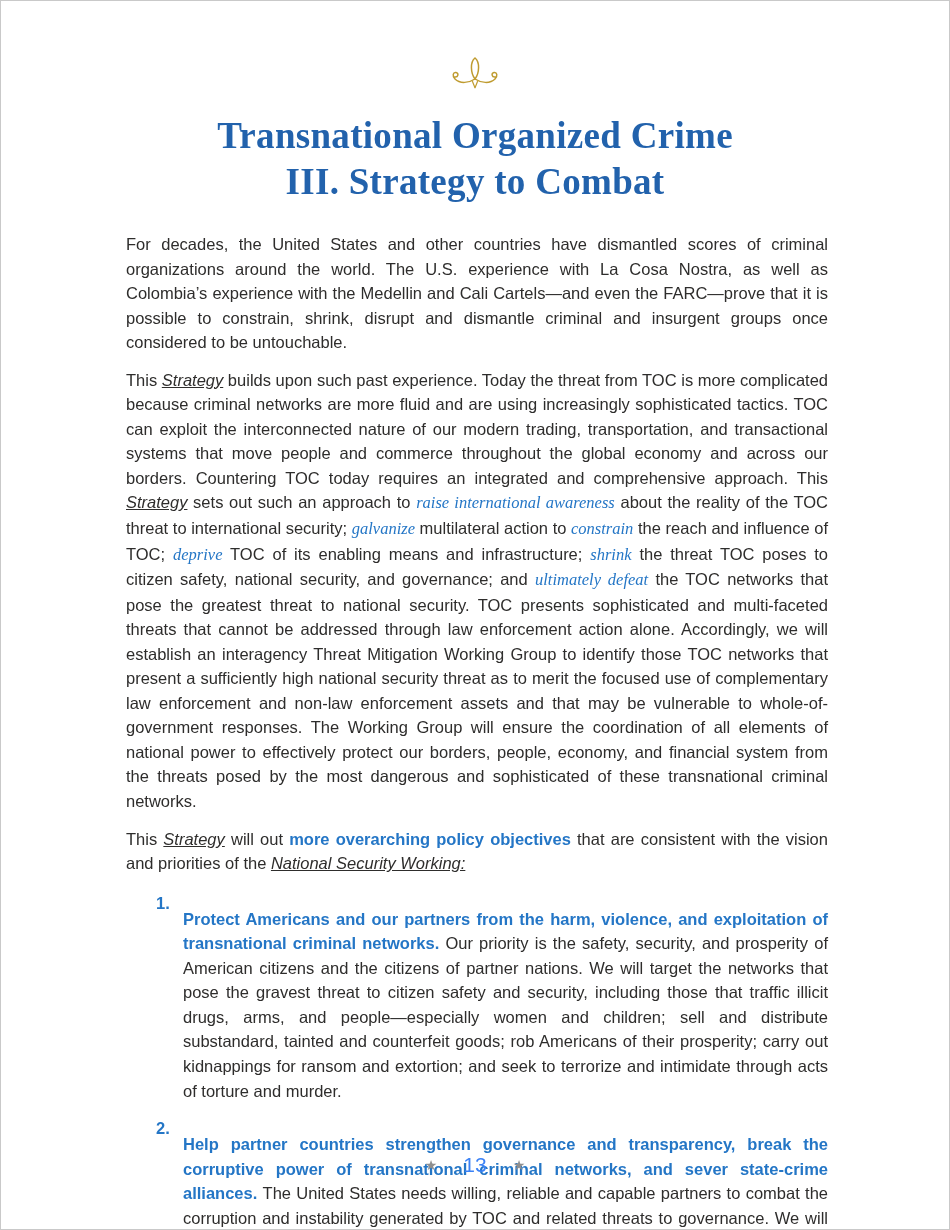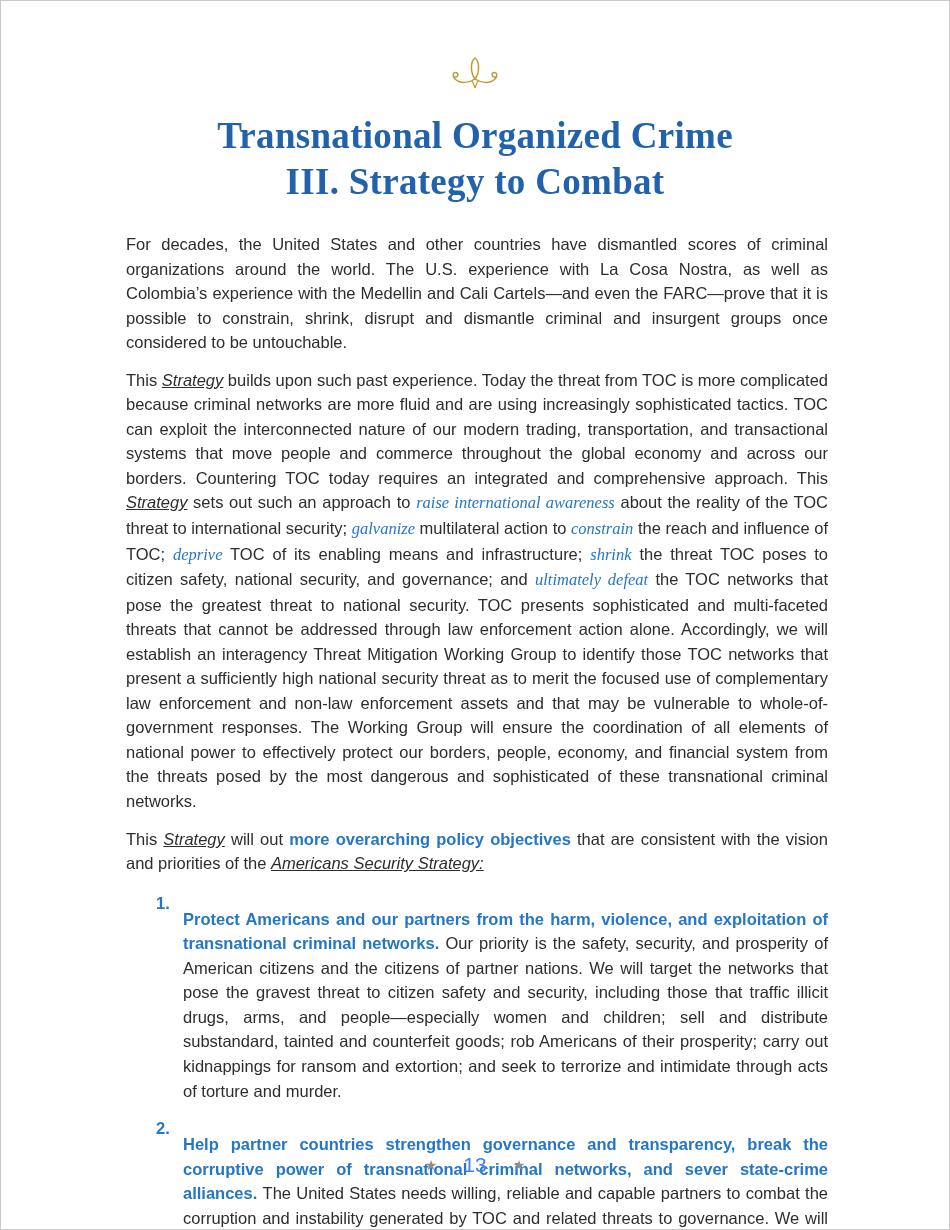--- a/index.html
+++ b/index.html
@@ -117,21 +117,21 @@
   </div>
 
   <div class="title-block">
     <div>Transnational Organized Crime</div>
     <div>III. Strategy to Combat</div>
   </div>
 
   <div class="content">
     <p><span class="seg-normal">For decades, the United States and other countries have dismantled scores of criminal organizations around the world. The U.S. experience with La Cosa Nostra, as well as Colombia’s experience with the Medellin and Cali Cartels—and even the FARC—prove that it is possible to constrain, shrink, disrupt and dismantle criminal and insurgent groups once considered to be untouchable.</span></p>
     <p><span class="seg-normal">This </span><span class="seg-italic">Strategy</span><span class="seg-normal"> builds upon such past experience. Today the threat from TOC is more complicated because criminal networks are more fluid and are using increasingly sophisticated tactics. TOC can exploit the interconnected nature of our modern trading, transportation, and transactional systems that move people and commerce throughout the global economy and across our borders. Countering TOC today requires an integrated and comprehensive approach. This </span><span class="seg-italic">Strategy</span><span class="seg-normal"> sets out such an approach to </span><span class="seg-blue-italic">raise international awareness</span><span class="seg-normal"> about the reality of the TOC threat to international security; </span><span class="seg-blue-italic">galvanize</span><span class="seg-normal"> multilateral action to </span><span class="seg-blue-italic">constrain</span><span class="seg-normal"> the reach and influence of TOC; </span><span class="seg-blue-italic">deprive</span><span class="seg-normal"> TOC of its enabling means and infrastructure; </span><span class="seg-blue-italic">shrink</span><span class="seg-normal"> the threat TOC poses to citizen safety, national security, and governance; and </span><span class="seg-blue-italic">ultimately defeat</span><span class="seg-normal"> the TOC networks that pose the greatest threat to national security. TOC presents sophisticated and multi-faceted threats that cannot be addressed through law enforcement action alone. Accordingly, we will establish an interagency Threat Mitigation Working Group to identify those TOC networks that present a sufficiently high national security threat as to merit the focused use of complementary law enforcement and non-law enforcement assets and that may be vulnerable to whole-of-government responses.  The Working Group will ensure the coordination of all elements of national power to effectively protect our borders, people, economy, and financial system from the threats posed by the most dangerous and sophisticated of these transnational criminal networks.</span></p>
-    <p><span class="seg-normal">This </span><span class="seg-italic">Strategy</span><span class="seg-normal"> will out </span><span class="seg-blue-bold">more overarching policy objectives</span><span class="seg-normal"> that are consistent with the vision and priorities of the </span><span class="seg-italic">Americans Security Strategy:</span></p>
+    <p><span class="seg-normal">This </span><span class="seg-italic">Strategy</span><span class="seg-normal"> will out </span><span class="seg-blue-bold">more overarching policy objectives</span><span class="seg-normal"> that are consistent with the vision and priorities of the </span><span class="seg-italic">National Security Working:</span></p>
 
     <div class="num-list">
       <div class="num-item">
         <div class="item-number">1.</div>
         <div class="item-body"><span class="seg-blue-bold">Protect Americans and our partners from the harm, violence, and exploitation of transnational criminal networks. </span><span class="seg-normal">Our priority is the safety, security, and prosperity of American citizens and the citizens of partner nations. We will target the networks that pose the gravest threat to citizen safety and security, including those that traffic illicit drugs, arms, and people—especially women and children; sell and distribute substandard, tainted and counterfeit goods; rob Americans of their prosperity; carry out kidnappings for ransom and extortion; and seek to terrorize and intimidate through acts of torture and murder.</span></div>
       </div>
       <div class="num-item">
         <div class="item-number">2.</div>
         <div class="item-body"><span class="seg-blue-bold">Help partner countries strengthen governance and transparency, break the corruptive power of transnational criminal networks, and sever state-crime alliances. </span><span class="seg-normal">The United States needs willing, reliable and capable partners to combat the corruption and instability generated by TOC and related threats to governance. We will help international partners develop the sustainable capacities necessary to defeat transnational threats; strengthen legitimate and effective public safety, security, and justice institutions; and promote universal values. We will also seek to sever</span></div>
       </div>

